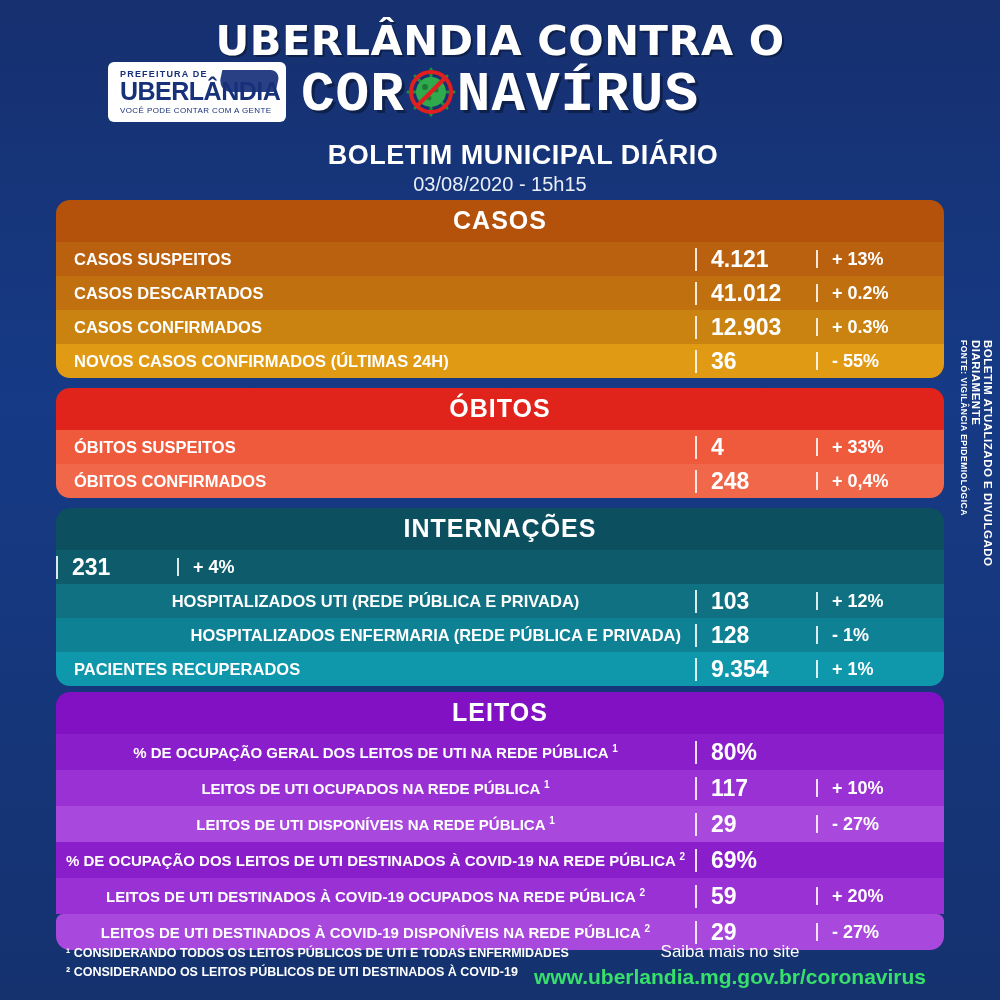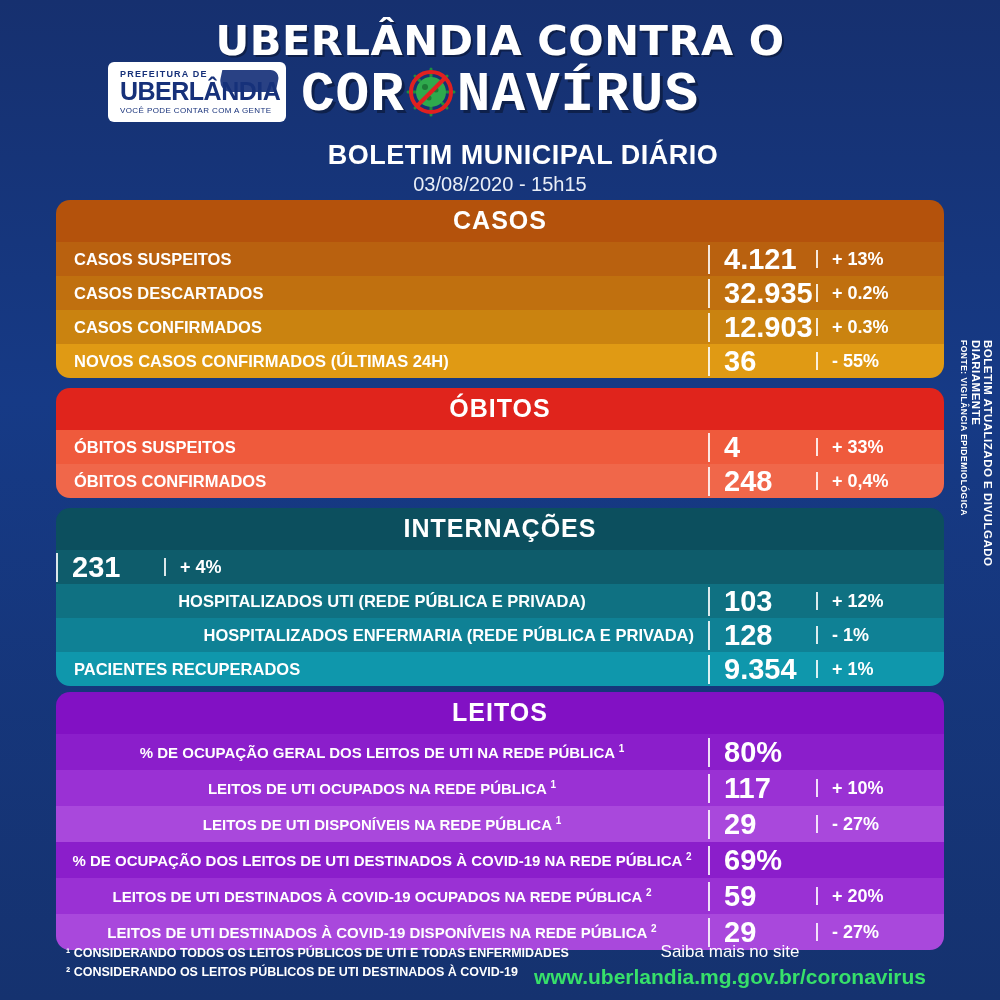--- a/index.html
+++ b/index.html
@@ -110,24 +110,24 @@
   .row .label {
     flex: 1;
     font-size: 16.5px;
     font-weight: bold;
     padding-left: 18px;
     white-space: nowrap;
   }
   .row.center .label { text-align: center; padding-left: 0; padding-right: 0; }
   .row.right .label { text-align: right; padding-right: 14px; }
   .row .value {
-    width: 108px;
+    width: 121px;
     text-align: left;
     padding-left: 14px;
-    font-size: 29px; font-weight: bold;
+    font-size: 23px; font-weight: bold;
     border-left: 2px solid rgba(255,255,255,.85);
     line-height: 1;
   }
   .row .delta {
     width: 128px;
     padding-left: 14px;
     font-size: 18px; font-weight: bold;
     border-left: 2px solid rgba(255,255,255,.85);
     line-height: 1;
   }
@@ -157,21 +157,21 @@
   .i4 { background: #0f97ac; }
 
   
   #sec-leitos { top: 692px; }
   #sec-leitos .sec-head { background: #8211c4; }
   .l1 { background: #8b1ecb; }
   .l2 { background: #9a31d4; }
   .l3 { background: #a948dc; }
   .l4 { background: #8b1ecb; }
   .l5 { background: #9a31d4; }
-  .l6 { background: #a948dc; }
+  .l6 { background: #a948dc; border-radius: 7px; }
   #sec-leitos .row { height: 36px; }
   #sec-leitos .row .label { font-size: 15px; }
 
   
   .footnotes {
     position: absolute;
     left: 66px; top: 944px;
     color: #ffffff;
     font-size: 12.5px; font-weight: bold;
     line-height: 1.5;
@@ -240,21 +240,21 @@
 
   <div class="section" id="sec-casos">
     <div class="sec-head">CASOS</div>
     <div class="row c1">
       <div class="label">CASOS SUSPEITOS</div>
       <div class="value">4.121</div>
       <div class="delta">+ 13%</div>
     </div>
     <div class="row c2">
       <div class="label">CASOS DESCARTADOS</div>
-      <div class="value">32.935</div>
+      <div class="value">41.012</div>
       <div class="delta">+ 0.2%</div>
     </div>
     <div class="row c3">
       <div class="label">CASOS CONFIRMADOS</div>
       <div class="value">12.903</div>
       <div class="delta">+ 0.3%</div>
     </div>
     <div class="row c4">
       <div class="label">NOVOS CASOS CONFIRMADOS (ÚLTIMAS 24H)</div>
       <div class="value">36</div>

